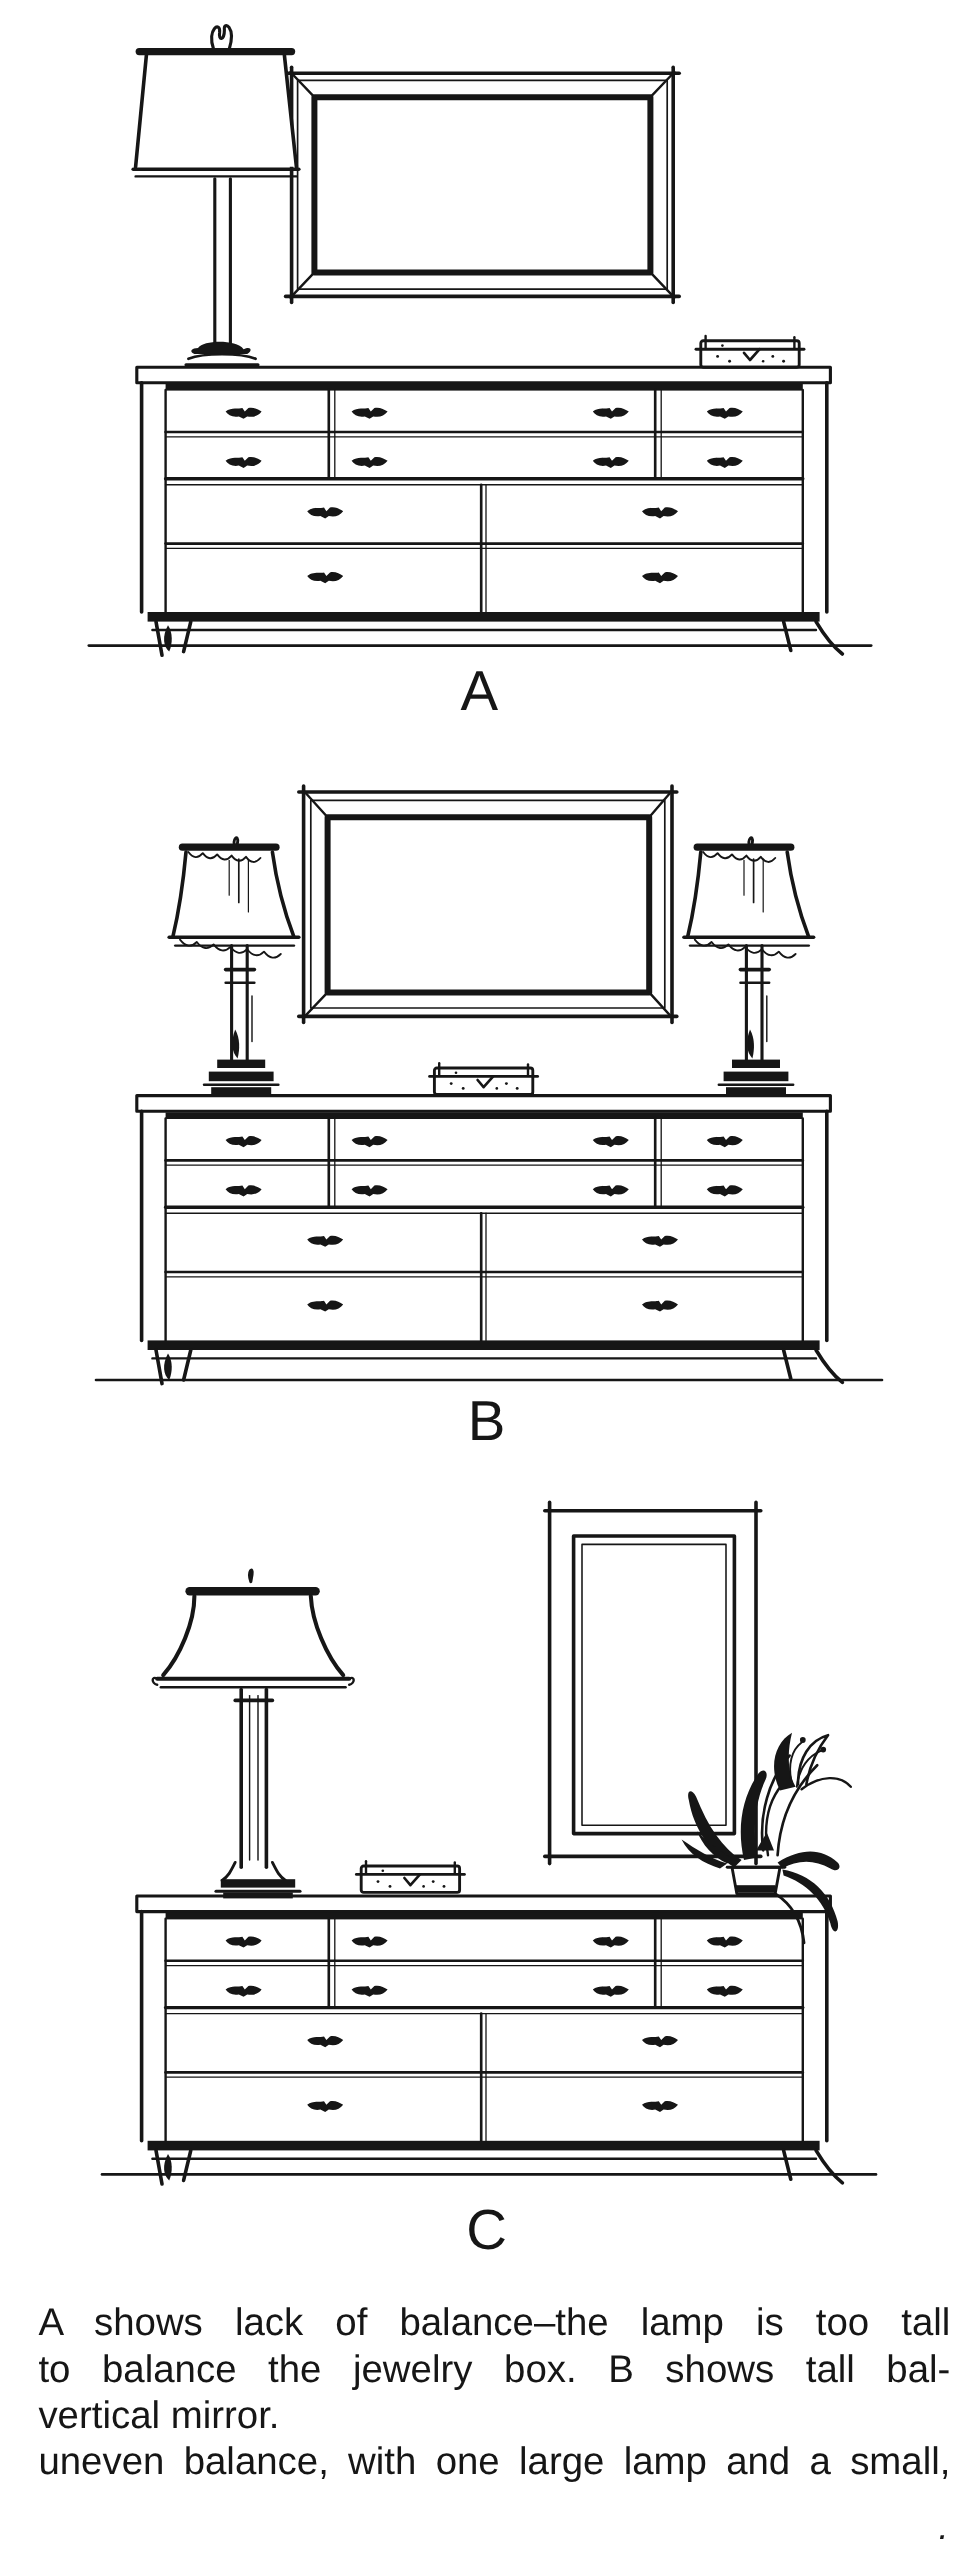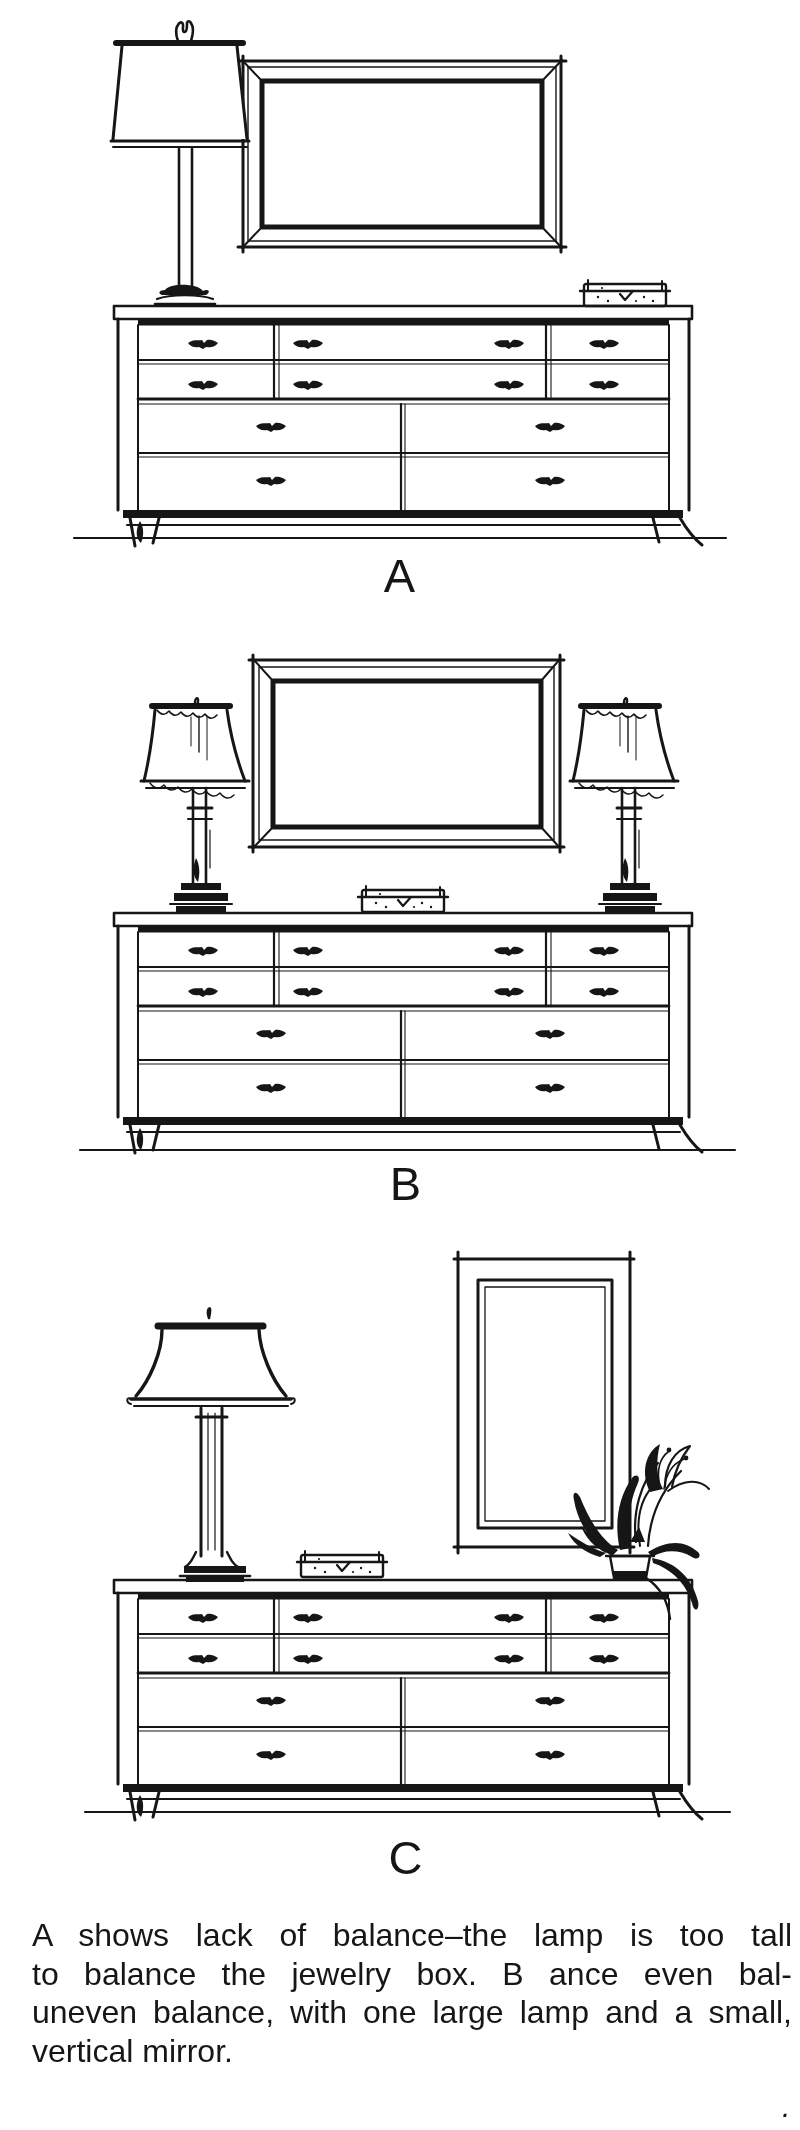--- a/index.html
+++ b/index.html
@@ -240,19 +240,19 @@
     </g>
 
     <use href="#dresser" transform="translate(114,1580)"></use>
 
     <path d="M85,1812 H730" stroke-width="2.2"></path>
   </svg>
   <div class="fig-label" style="left:406px; top:1834px">C</div>
 
   <div class="caption">
     <div class="cap-line">A shows lack of balance–the lamp is too tall</div>
-    <div class="cap-line">to balance the jewelry box. B  ance even bal-</div>
+    <div class="cap-line">to balance the jewelry box. B  shows tall bal-</div>
+    <div class="cap-line last">vertical mirror.</div>
     <div class="cap-line">uneven balance, with one large lamp and a small,</div>
-    <div class="cap-line last">vertical mirror.</div>
   </div>
 
   <div class="corner-dot">.</div>
 </div>
 
 </body></html>

